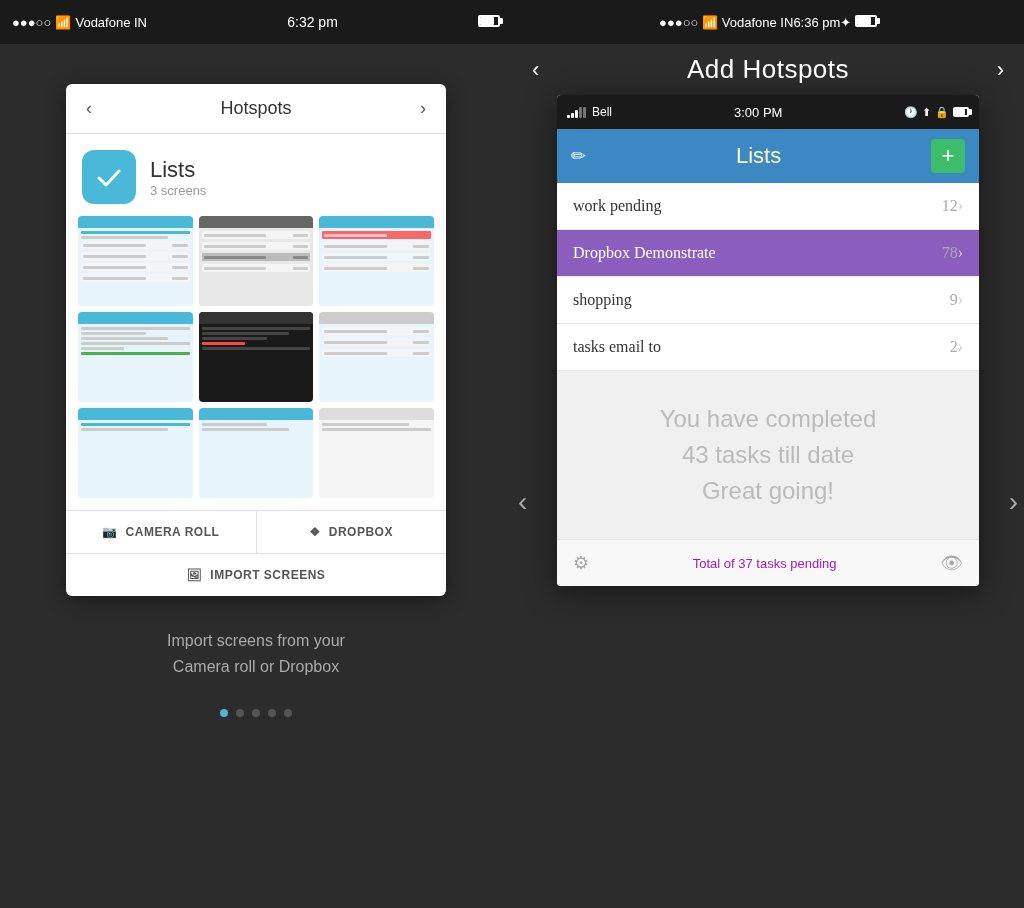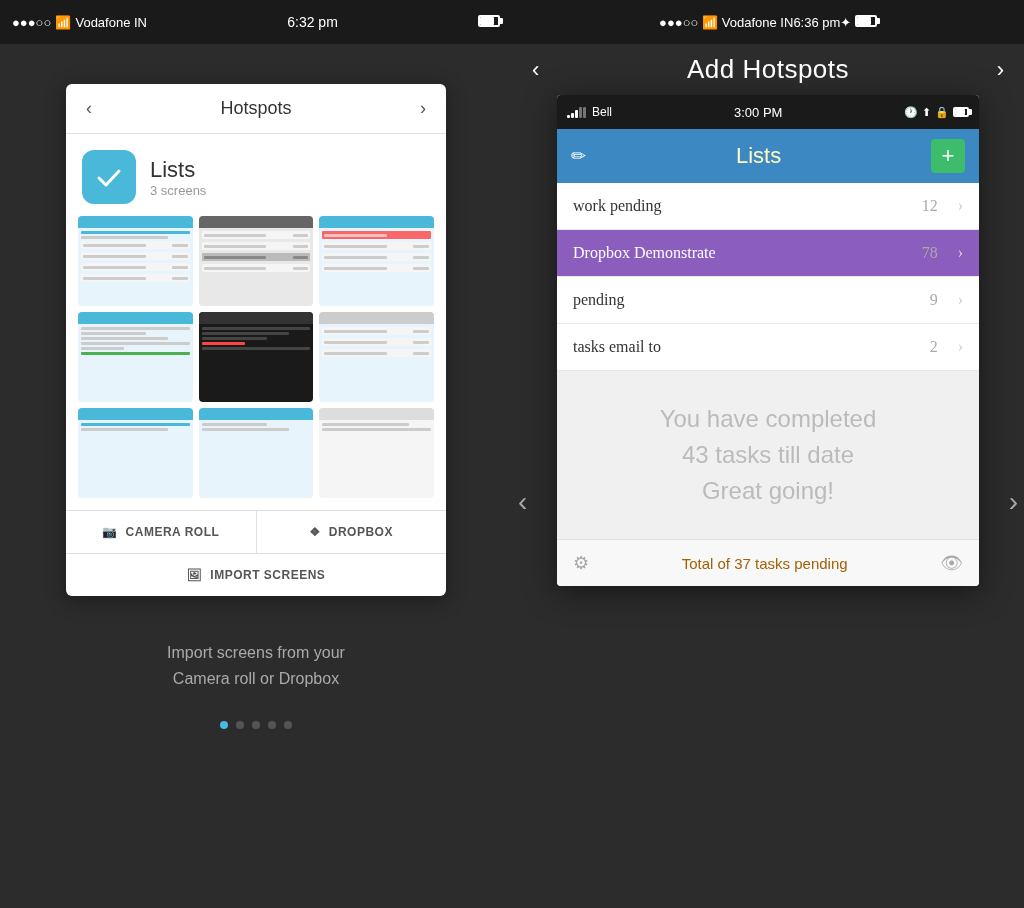--- a/index.html
+++ b/index.html
@@ -170,21 +170,21 @@
       font-weight: 600;
       color: #555;
       letter-spacing: 0.5px;
       cursor: pointer;
     }
 
     .caption {
       color: #aaa;
       font-size: 16px;
       text-align: center;
-      margin-top: 24px;
+      margin-top: 12px;
       line-height: 1.6;
       font-weight: 300;
     }
 
     .dots {
       display: flex;
       gap: 8px;
       margin-top: 30px;
     }
 
@@ -348,21 +348,21 @@
     }
 
     .list-item-label {
       font-size: 16px;
       color: #333;
     }
 
     .list-item-right {
       display: flex;
       align-items: center;
-      gap: 20px;
+      gap: 0;
       color: #aaa;
       font-size: 16px;
     }
 
     .list-item-count {
       color: #aaa;
     }
 
     .list-item-chevron {
       color: #ccc;
@@ -404,22 +404,22 @@
     .app-footer {
       background: #f8f8f8;
       border-top: 1px solid #e0e0e0;
       padding: 12px 16px;
       display: flex;
       align-items: center;
       justify-content: space-between;
     }
 
     .footer-text {
-      color: #a16207;
-      font-size: 15px;
+      color: #a21caf;
+      font-size: 13px;
     }
 
     .gear-icon, .eye-icon {
       color: #aaa;
       font-size: 18px;
     }
 
     
     .signal-bars {
       display: flex;
@@ -825,21 +825,21 @@
 
       <div class="list-item highlighted">
         <span class="list-item-label">Dropbox Demonstrate</span>
         <div class="list-item-right">
           <span class="list-item-count">78</span>
           <span class="list-item-chevron">›</span>
         </div>
       </div>
 
       <div class="list-item">
-        <span class="list-item-label">pending</span>
+        <span class="list-item-label">shopping</span>
         <div class="list-item-right">
           <span class="list-item-count">9</span>
           <span class="list-item-chevron">›</span>
         </div>
       </div>
 
       <div class="list-item">
         <span class="list-item-label">tasks email to</span>
         <div class="list-item-right">
           <span class="list-item-count">2</span>

